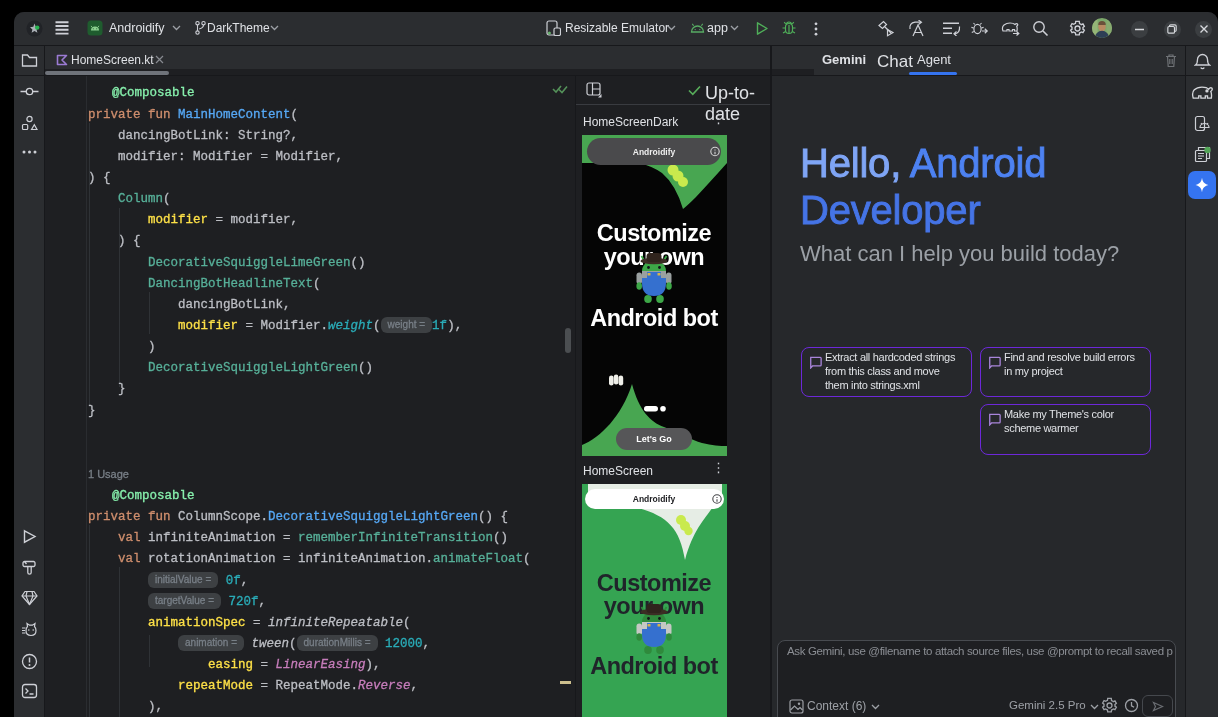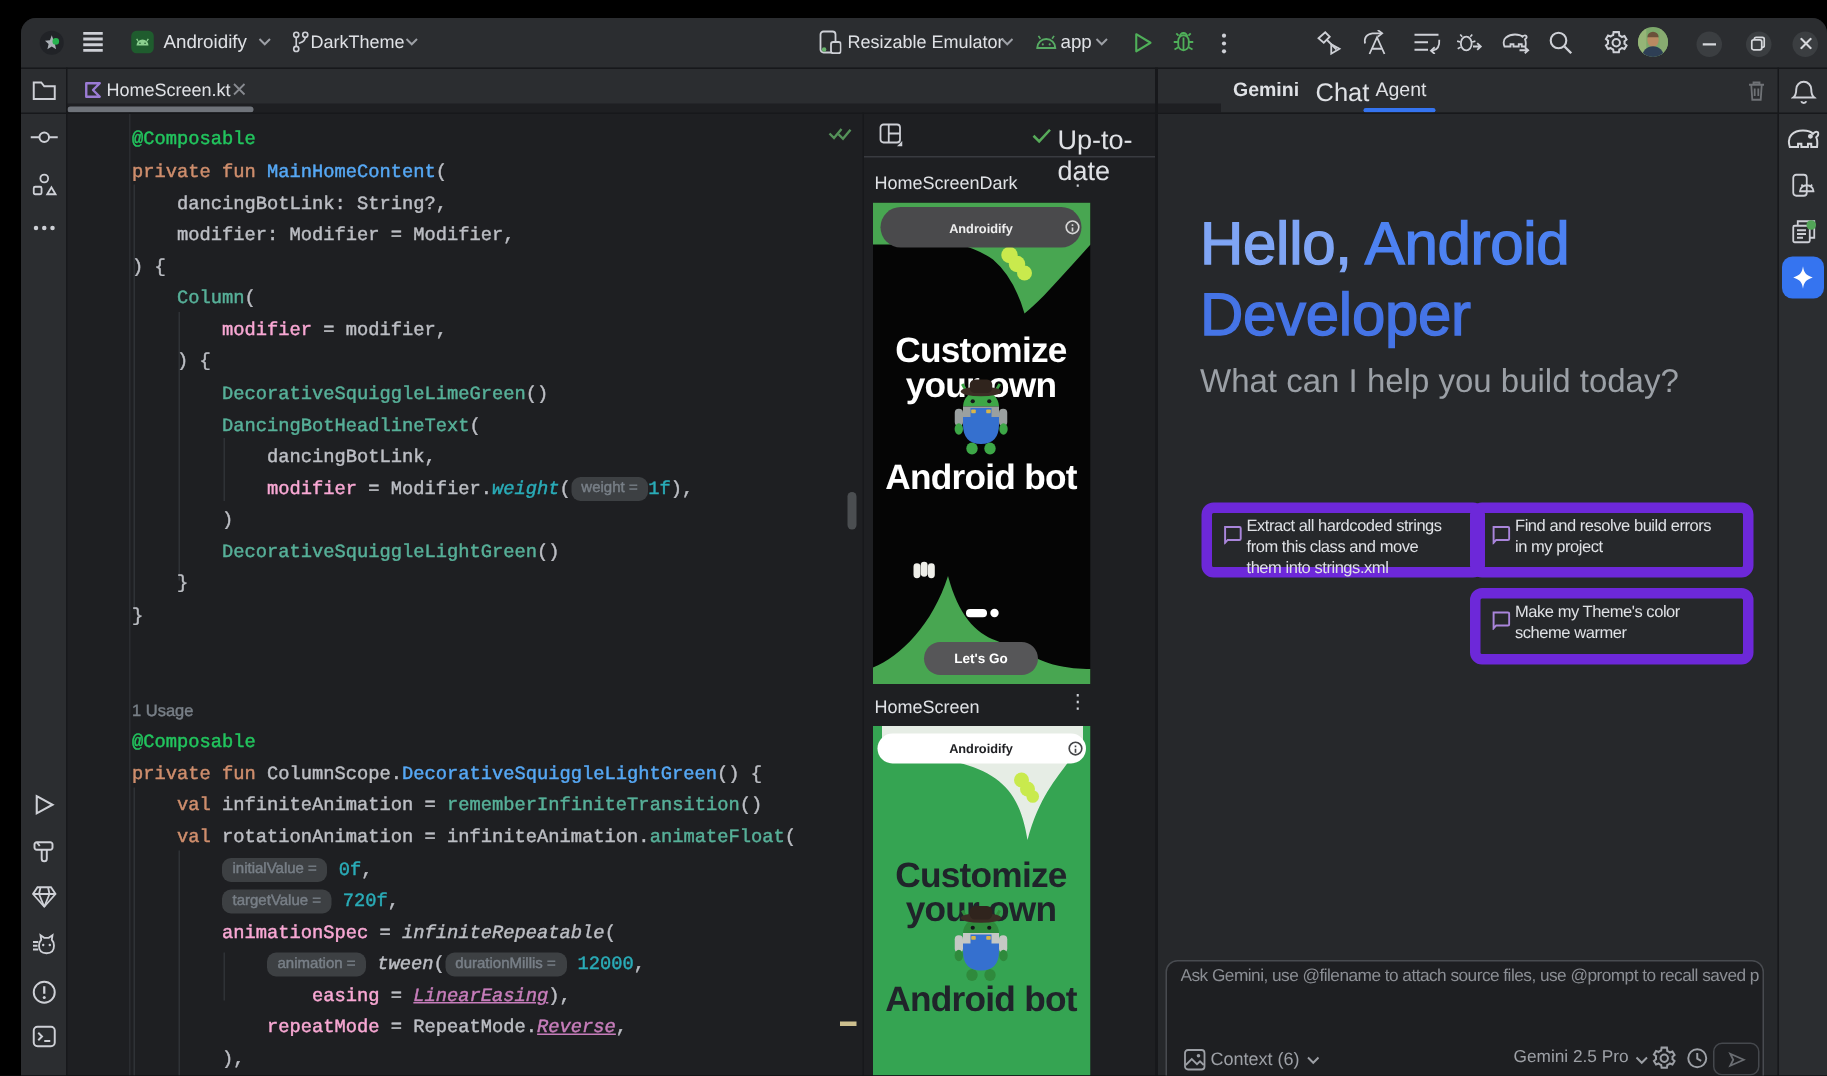--- a/index.html
+++ b/index.html
@@ -14,38 +14,38 @@
   #tabrow { position:absolute; left:0; top:33px; width:1204px; height:24px; background:#2b2d30; }
   
   #lstripe { position:absolute; left:0; top:33px; width:30px; height:672px; background:#2b2d30; }
   
   #rstripe { position:absolute; left:1172px; top:33px; width:32px; height:672px; background:#2b2d30; }
   
   #editor { position:absolute; left:30px; top:63px; width:531px; height:642px; background:#1e1f22; }
   #code { position:absolute; left:44px; top:8.4px; font-family:"Liberation Mono", monospace;
           font-size:12.5px; line-height:21.14px; color:#bcbec4; white-space:pre; -webkit-text-stroke:0.3px; }
   .kw { color:#cf8e6d; }
-  .ann { color:#22c55e; }
+  .ann { color:#86efac;margin-left:24px; }
   .fn { color:#56a8f5; }
   .call { color:#57b099; }
-  .narg { color:#f9a8d4; }
+  .narg { color:#fde047; }
   .num { color:#2aacb8; }
   .it { font-style:italic; }
-  .pur { color:#c77dbb;text-decoration:underline; }
+  .pur { color:#c77dbb; }
   .chip { display:inline-block; background:#3d4043; color:#787f87; border-radius:6px;
           font-family:"Liberation Sans", sans-serif; font-size:10px; line-height:14px;
           padding:1px 7px; vertical-align:1px; }
   .usage { color:#787f87; font-family:"Liberation Sans", sans-serif; font-size:11px; }
   
   #preview { position:absolute; left:562px; top:63px; width:194px; height:642px; background:#1e1f22; }
   .plabel { color:#dfe1e5; font-size:12px; }
   
   #ghead { position:absolute; left:800px; top:33px; width:413px; height:30px; background:#2b2d30; }
   #gemini { position:absolute; left:758px; top:63px; width:413px; height:642px; background:#26282b; }
-  .card { position:absolute; border:7px solid #6d28d9; border-radius:8px; width:189px; background:transparent; }
+  .card { position:absolute; border:1px solid #6d28d9; border-radius:8px; width:171px; background:transparent;margin-top:12px; }
   .cardtx { position:absolute; left:23px; top:3px; color:#dfe1e5; font-size:11px; letter-spacing:-0.3px; line-height:13.8px; white-space:nowrap; }
   .sep { position:absolute; background:#17181b; }
 </style>
 </head>
 <body>
 <div id="win">
   <div id="toolbar">
 
     <svg class="abs" style="left:12px;top:8px" width="17" height="17" viewBox="0 0 17 17">
       <circle cx="8.5" cy="8.5" r="8" fill="#212327"></circle>

